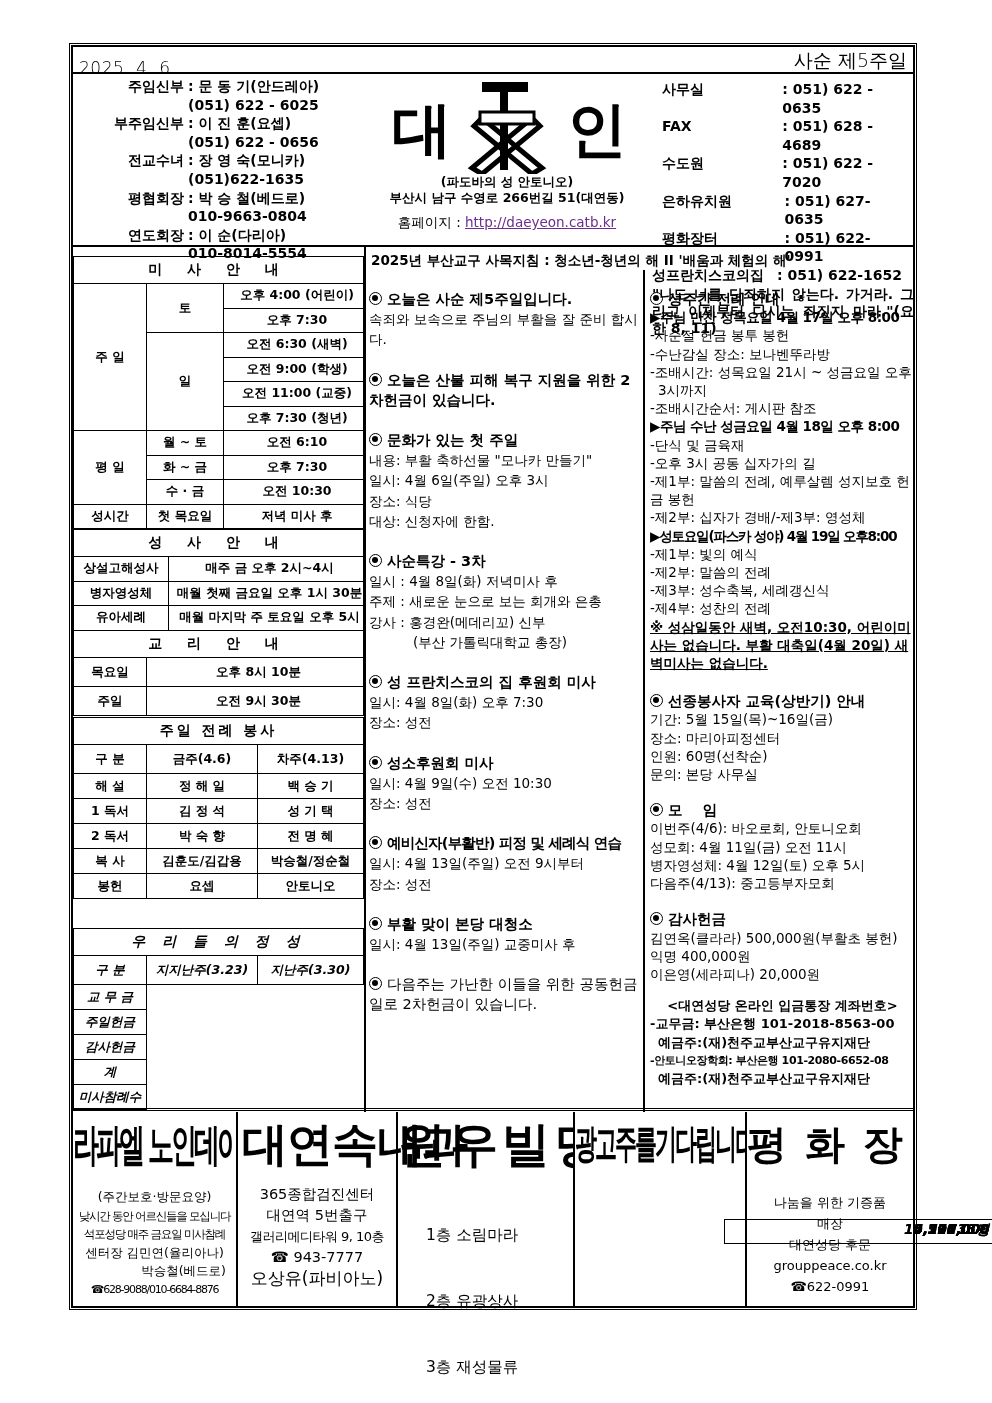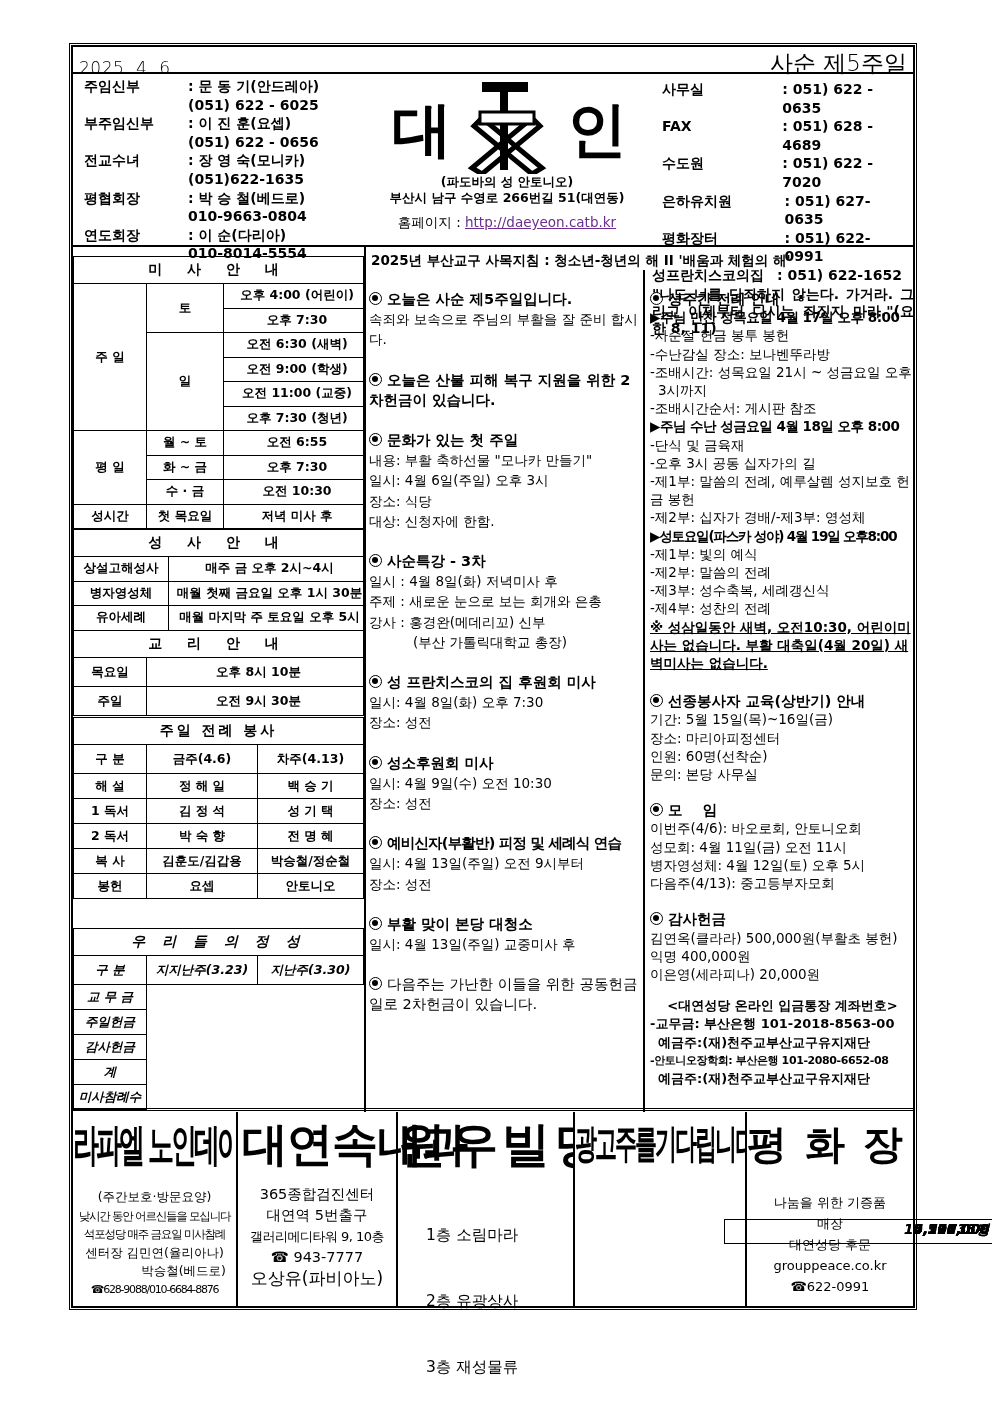--- a/index.html
+++ b/index.html
@@ -1,24 +1,24 @@
 <!DOCTYPE html>
 <html><head>
 <meta charset="utf-8">
 <style>
   html,body{margin:0;padding:0;background:#fff;}
   body{width:992px;height:1403px;position:relative;font-family:"DejaVu Sans",sans-serif;color:#000;}
   .page{position:absolute;left:69px;top:43px;width:848px;height:1267px;border:3px double #000;box-sizing:border-box;}
   .frame{position:absolute;left:71px;top:45px;width:844px;height:1263px;border:2px solid #000;box-sizing:border-box;}
   .row-date{position:absolute;left:73px;top:47px;width:840px;height:25px;border-bottom:2px solid #000;}
   .date{position:absolute;left:6px;top:11px;font-size:17px;font-family:"DejaVu Sans",sans-serif;font-weight:300;letter-spacing:0.5px;}
-  .week{position:absolute;right:6px;top:1px;font-size:23px;font-weight:300;}
+  .week{position:absolute;right:6px;top:1px;font-size:19px;font-weight:300;}
   .clergy{position:absolute;left:84px;top:77px;width:280px;font-size:14px;line-height:18.6px;font-weight:bold;}
   .clergy .l{display:flex;}
-  .clergy .role{width:100px;padding-right:4px;}
+  .clergy .role{width:100px;text-align:right;padding-right:4px;}
   .clergy .ph{padding-left:104px;}
   .logo{position:absolute;left:372px;top:78px;width:270px;height:165px;text-align:center;}
   .logo-glyphs{font-size:58px;font-weight:900;letter-spacing:4px;line-height:90px;height:96px;font-family:"DejaVu Serif",serif;}
   .logo-sub{font-size:12.5px;font-weight:bold;line-height:16px;}
   .logo-home{font-size:13.5px;margin-top:8px;}
   .logo-home a{color:#6b2d8f;text-decoration:underline;}
   .contacts{position:absolute;left:652px;top:80px;width:262px;font-size:14px;line-height:18.6px;font-weight:bold;}
   .contacts .l{display:flex;}
   .contacts .k{width:133px;text-align:justify;text-align-last:justify;padding-left:10px;box-sizing:border-box;}
   .quote{font-weight:bold;font-size:14px;line-height:17px;text-align:justify;margin-top:1px;}
@@ -161,21 +161,21 @@
       </tr>
   <tr>
         <td class="left">오전 11:00 (교중)</td>
       </tr>
   <tr>
         <td class="left">오후  7:30 (청년)</td>
       </tr>
   <tr>
         <td rowspan="3">평 일</td>
         <td>월 ~ 토</td>
-        <td class="left">오전  6:55</td>
+        <td class="left">오전  6:10</td>
       </tr>
   <tr>
         <td>화 ~ 금</td>
         <td class="left">오후  7:30</td>
       </tr>
   <tr>
         <td>수 · 금</td>
         <td class="left">오전 10:30</td>
       </tr>
   <tr>

